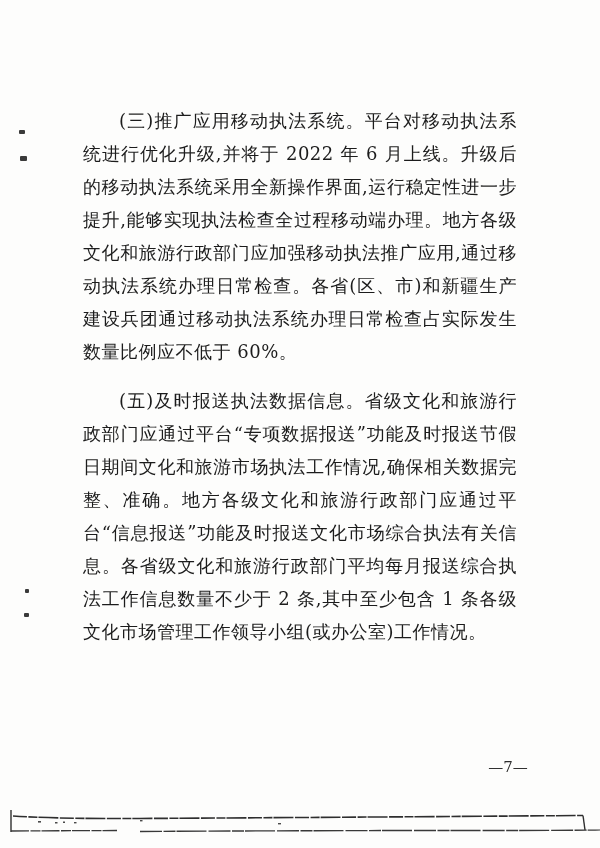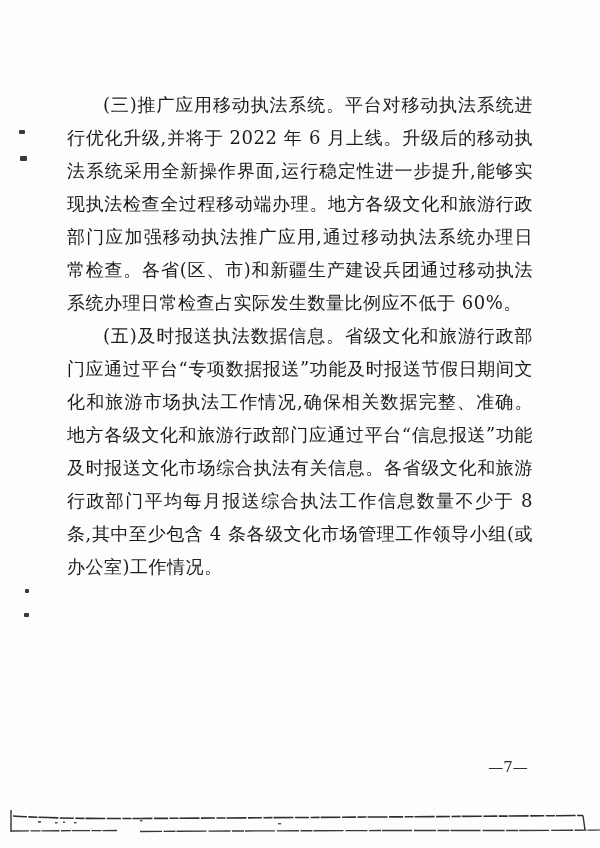--- a/index.html
+++ b/index.html
@@ -23,21 +23,21 @@
     top: 88px;
     width: 466px;
     color: #1c1c1c;
     font-size: 18px;
     line-height: 33px;
     text-align: justify;
     text-align-last: left;
     letter-spacing: 0.5px;
   }
   .body-text p {
-    margin: 0;
+    margin: 16px;
     padding: 0;
     text-indent: 2em;
     
   }
   .page-number {
     position: absolute;
     left: 478px;
     top: 758px;
     width: 60px;
     color: #2b2b2b;
@@ -64,21 +64,21 @@
     pointer-events: none;
   }
 </style>
 </head>
 <body>
 
 <div class="page">
 
   <div class="body-text">
     <p>(三)推广应用移动执法系统。平台对移动执法系统进行优化升级,并将于 2022 年 6 月上线。升级后的移动执法系统采用全新操作界面,运行稳定性进一步提升,能够实现执法检查全过程移动端办理。地方各级文化和旅游行政部门应加强移动执法推广应用,通过移动执法系统办理日常检查。各省(区、市)和新疆生产建设兵团通过移动执法系统办理日常检查占实际发生数量比例应不低于 60%。</p>
-    <p>(五)及时报送执法数据信息。省级文化和旅游行政部门应通过平台“专项数据报送”功能及时报送节假日期间文化和旅游市场执法工作情况,确保相关数据完整、准确。地方各级文化和旅游行政部门应通过平台“信息报送”功能及时报送文化市场综合执法有关信息。各省级文化和旅游行政部门平均每月报送综合执法工作信息数量不少于 8 条,其中至少包含 4 条各级文化市场管理工作领导小组(或办公室)工作情况。</p>
+    <p>(五)及时报送执法数据信息。省级文化和旅游行政部门应通过平台“专项数据报送”功能及时报送节假日期间文化和旅游市场执法工作情况,确保相关数据完整、准确。地方各级文化和旅游行政部门应通过平台“信息报送”功能及时报送文化市场综合执法有关信息。各省级文化和旅游行政部门平均每月报送综合执法工作信息数量不少于 2 条,其中至少包含 1 条各级文化市场管理工作领导小组(或办公室)工作情况。</p>
   </div>
 
   <div class="page-number">—7—</div>
 
   <span class="speck s1"></span>
   <span class="speck s2"></span>
   <span class="speck s3"></span>
   <span class="speck s4"></span>
 
   <svg class="scan-edge" width="600" height="48" viewBox="0 0 600 48" xmlns="http://www.w3.org/2000/svg">

